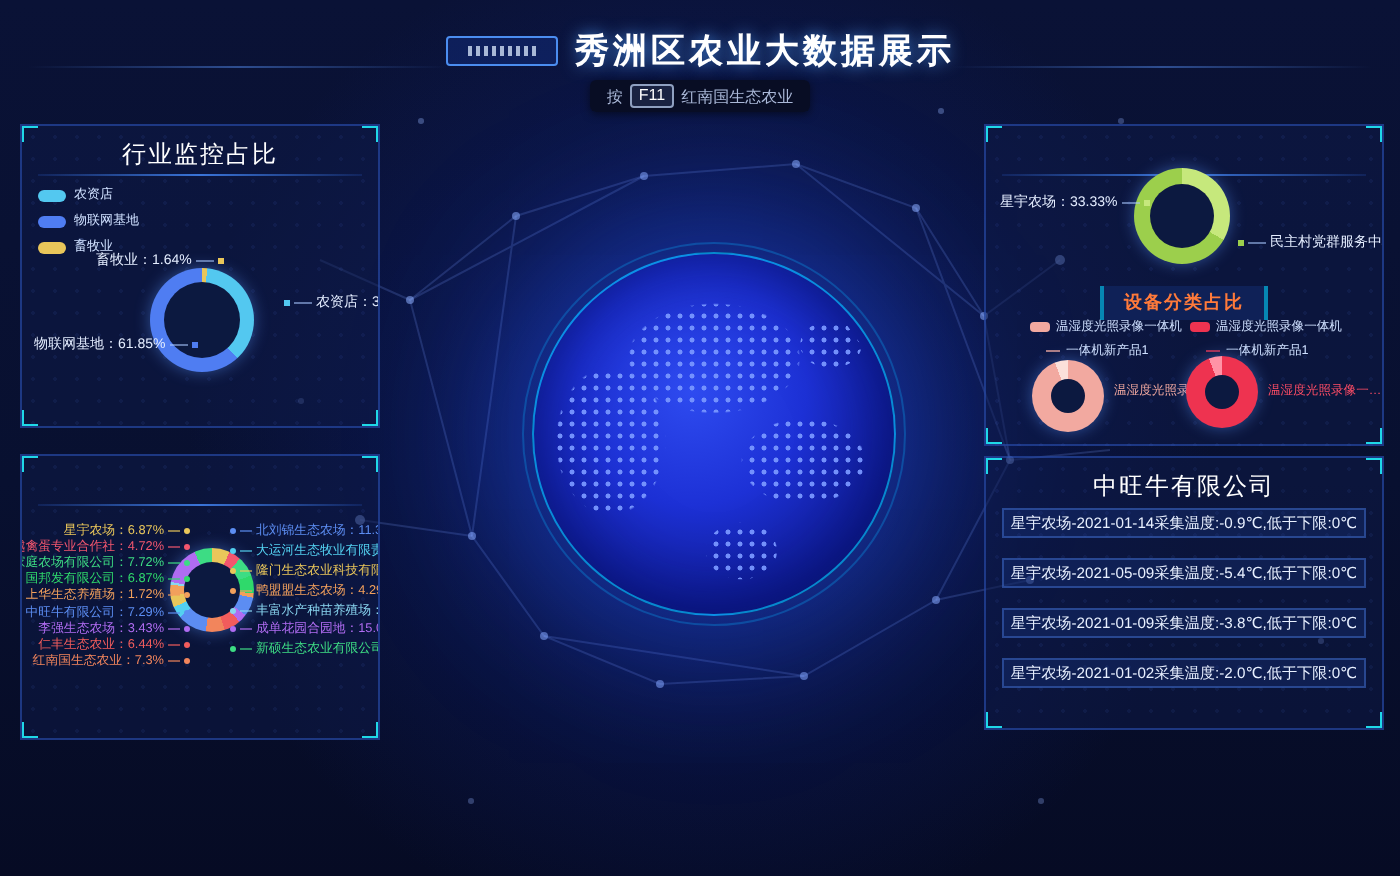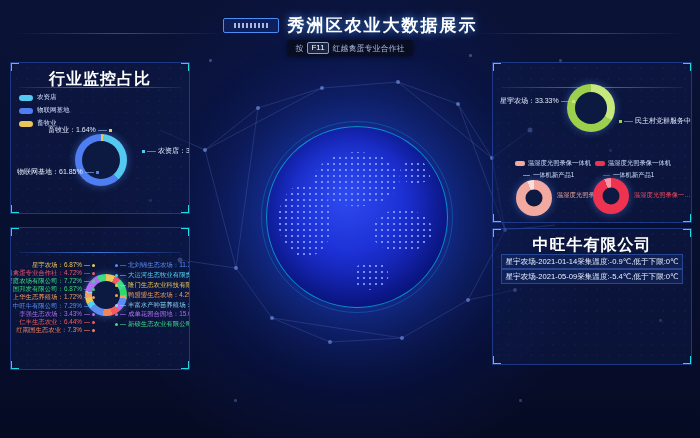--- a/index.html
+++ b/index.html
@@ -29,21 +29,21 @@
     border-radius:3px;padding:2px 8px;font-size:8px;color:#aab8d8;box-shadow:0 1px 4px rgba(0,0,0,.5);}
   .kbd{border:1px solid #8fa0c0;border-radius:2px;background:#1a2342;color:#fff;padding:0 3px;font-size:8px;line-height:10px;}
   
   .panel{position:absolute;background:rgba(13,26,72,.5);border:1px solid rgba(45,85,190,.55);box-sizing:border-box;
     background-image:radial-gradient(rgba(90,130,255,.07) 1px,transparent 1px);background-size:11px 11px;overflow:hidden;}
   .corner{position:absolute;width:7px;height:7px;border:0 solid #1fd8e8;}
   .corner.tl{left:-1px;top:-1px;border-left-width:2px;border-top-width:2px;}
   .corner.tr{right:-1px;top:-1px;border-right-width:2px;border-top-width:2px;}
   .corner.bl{left:-1px;bottom:-1px;border-left-width:2px;border-bottom-width:2px;}
   .corner.br{right:-1px;bottom:-1px;border-right-width:2px;border-bottom-width:2px;}
-  .ptitle{position:absolute;top:6px;left:0;right:0;text-align:center;font-size:16px;font-weight:bold;color:#ffffff;letter-spacing:1px;}
+  .ptitle{position:absolute;top:6px;left:0;right:0;text-align:center;font-size:12px;font-weight:normal;color:#ffffff;letter-spacing:1px;}
   .pdivider{position:absolute;top:24px;left:8px;right:8px;height:1px;background:linear-gradient(90deg,rgba(40,90,200,.2),rgba(70,140,255,.8),rgba(40,90,200,.2));}
   #panel-industry{left:10px;top:62px;width:180px;height:152px;}
   #panel-enterprise{left:10px;top:227px;width:180px;height:143px;}
   #panel-device{left:492px;top:62px;width:200px;height:161px;}
   #panel-alarm{left:492px;top:228px;width:200px;height:137px;}
   
   .donut{position:absolute;border-radius:50%;filter:drop-shadow(0 0 4px rgba(90,150,255,.45));}
   .donut .hole{position:absolute;border-radius:50%;background:#0c1940;left:50%;top:50%;transform:translate(-50%,-50%);}
   
   .legend{position:absolute;left:8px;top:30px;display:flex;flex-direction:column;gap:4px;}
@@ -65,21 +65,21 @@
   .ent-row .stub{width:6px;height:1px;opacity:.6;flex:0 0 auto;}
   
   .ribbon{position:absolute;left:50%;top:80px;transform:translateX(-50%);background:rgba(16,34,90,.9);
     border-left:2px solid rgba(0,220,255,.55);border-right:2px solid rgba(0,220,255,.55);
     padding:2px 10px;font-size:9px;font-weight:bold;color:#ff7a3a;letter-spacing:1px;white-space:nowrap;}
   .cat-row{display:flex;align-items:center;gap:3px;font-size:6.3px;color:#cfe0ff;white-space:nowrap;}
   .cat-row .sw{width:10px;height:5px;border-radius:2px;display:inline-block;}
   .cat-legend{position:absolute;display:flex;flex-direction:column;gap:3px;}
   .cat-ptr{position:absolute;font-size:6.3px;white-space:nowrap;}
   
-  .alarm-list{position:absolute;left:8px;right:8px;top:25px;display:flex;flex-direction:column;gap:0;}
+  .alarm-list{position:absolute;left:8px;right:8px;top:25px;display:flex;flex-direction:column;gap:10px;}
   .alarm-row{height:13px;display:flex;align-items:center;justify-content:center;font-size:7.6px;color:#e8f0ff;
     background:rgba(30,60,145,.28);border:1px solid rgba(70,120,220,.45);white-space:nowrap;}
   
   .globe{position:absolute;left:266px;top:126px;width:180px;height:180px;border-radius:50%;
     background:radial-gradient(circle at 44% 38%, #2e4bf0 0%, #1d31d6 38%, #0f1c96 72%, #0b1478 100%);
     box-shadow:0 0 70px 22px rgba(35,80,255,.4), inset 0 0 40px rgba(0,10,80,.6);
     border:1px solid rgba(0,225,255,.55);}
   .globe-ring{position:absolute;left:261px;top:121px;width:190px;height:190px;border-radius:50%;
     border:1px solid rgba(0,210,255,.28);}
   .globe-dots{position:absolute;inset:4px;border-radius:50%;
@@ -137,21 +137,21 @@
   <div class="hline l"></div>
   <div class="hline r"></div>
   <div class="header">
     <span class="brand"></span>
     <span class="title">秀洲区农业大数据展示</span>
   </div>
   <div class="hint">
     <span class="hint-inner">
       <span>按</span>
       <span class="kbd">F11</span>
-      <span>红越禽蛋专业合作社</span>
+      <span>红南国生态农业</span>
     </span>
   </div>
 
   <div class="panel" id="panel-industry">
     <span class="corner tl"></span>
       <span class="corner tr"></span>
       <span class="corner bl"></span>
       <span class="corner br"></span>
     <div class="ptitle">行业监控占比</div>
     <div class="pdivider"></div>
@@ -297,20 +297,21 @@
       <span>星宇农场：33.33%</span>
         <span class="ln"></span>
         <span class="sq" style="background: rgb(198, 232, 124);"></span>
     </div>
     <div class="pt-label" style="left:126px;top:53px;">
       <span class="sq" style="background: rgb(156, 207, 76);"></span>
         <span class="ln"></span>
         <span>民主村党群服务中心：</span>
     </div>
 
+    <div class="ribbon">设备分类占比</div>
 
     <div class="cat-legend" style="left:22px;top:96px;">
       <div class="cat-row">
         <span class="sw" style="background: rgb(242, 169, 160);"></span>
         <span>温湿度光照录像一体机</span>
       </div>
       <div class="cat-row" style="padding-left:8px;">
         <span class="ln" style="width:7px;height:1px;background:rgba(242,169,160,.7);"></span>
         <span>一体机新产品1</span>
       </div>
@@ -338,15 +339,17 @@
 
   <div class="panel" id="panel-alarm">
     <span class="corner tl"></span>
       <span class="corner tr"></span>
       <span class="corner bl"></span>
       <span class="corner br"></span>
     <div class="ptitle">中旺牛有限公司</div>
     <div class="alarm-list">
         <div class="alarm-row">星宇农场-2021-01-14采集温度:-0.9℃,低于下限:0℃</div>
         <div class="alarm-row">星宇农场-2021-05-09采集温度:-5.4℃,低于下限:0℃</div>
+        <div class="alarm-row">星宇农场-2021-01-09采集温度:-3.8℃,低于下限:0℃</div>
+        <div class="alarm-row">星宇农场-2021-01-02采集温度:-2.0℃,低于下限:0℃</div>
       </div>
   </div>
 </div>
 
 </body></html>

